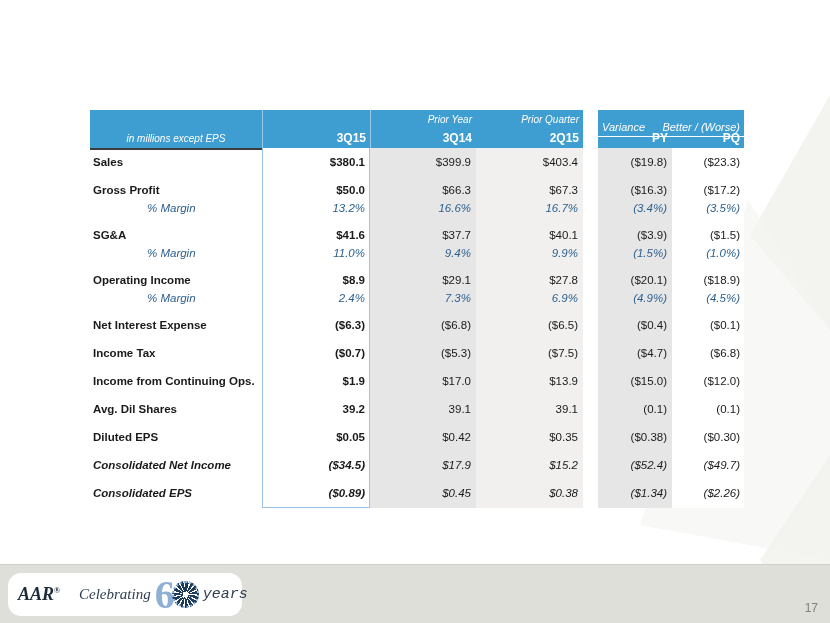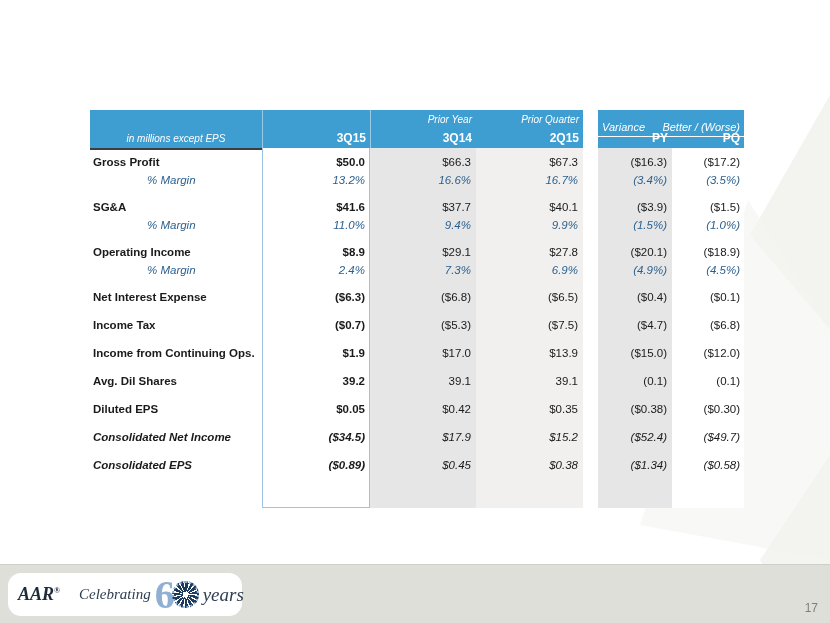--- a/index.html
+++ b/index.html
@@ -106,21 +106,21 @@
   }
   .turbine{
     width:27px;height:27px;border-radius:50%;
     border:2px dotted #8fb0d4;
     background:
       radial-gradient(circle at 50% 50%, #ffffff 0 3px, rgba(255,255,255,0) 3px),
       repeating-conic-gradient(#1b3a5c 0deg 16deg, #ffffff 16deg 24deg);
     box-sizing:border-box;flex:0 0 auto;
   }
   .logo-years{
-    font-family:Liberation Serif, serif;font-style:italic;color:#2e3d52;font-size:19px;
+    font-family:Liberation Mono, monospace;font-style:italic;color:#2e3d52;font-size:15px;
     margin-left:4px;white-space:nowrap;
   }
   .page-number{
     position:absolute;right:12px;bottom:8px;color:#7f7f7f;font-size:12px;
   }
 </style>
 </head>
 <body>
 
 <div id="slide">
@@ -157,20 +157,29 @@
     </div>
 
     <div class="tbody">
       <div class="colbg q315"></div>
       <div class="colbg q314"></div>
       <div class="colbg q215"></div>
       <div class="colbg vpy"></div>
       <div class="colbg vpq"></div>
       <div class="rows" id="tbody-rows">
           <div class="row main">
+    <div class="cell lbl">Sales</div>
+    <div class="cell v1 val">$380.1</div>
+    <div class="cell v2 val">$399.9</div>
+    <div class="cell v3 val">$403.4</div>
+    <div class="cell gap"></div>
+    <div class="cell v4 val">($19.8)</div>
+    <div class="cell v5 val">($23.3)</div>
+  </div>
+          <div class="row main">
     <div class="cell lbl">Gross Profit</div>
     <div class="cell v1 val">$50.0</div>
     <div class="cell v2 val">$66.3</div>
     <div class="cell v3 val">$67.3</div>
     <div class="cell gap"></div>
     <div class="cell v4 val">($16.3)</div>
     <div class="cell v5 val">($17.2)</div>
   </div>
           <div class="row sub">
     <div class="cell lbl">% Margin</div>
@@ -271,21 +280,21 @@
     <div class="cell v4 val">($52.4)</div>
     <div class="cell v5 val">($49.7)</div>
   </div>
           <div class="row italic">
     <div class="cell lbl">Consolidated EPS</div>
     <div class="cell v1 val">($0.89)</div>
     <div class="cell v2 val">$0.45</div>
     <div class="cell v3 val">$0.38</div>
     <div class="cell gap"></div>
     <div class="cell v4 val">($1.34)</div>
-    <div class="cell v5 val">($0.58)</div>
+    <div class="cell v5 val">($2.26)</div>
   </div>
         </div>
     </div>
   </div>
 
   <div class="footer">
     <div class="logo-box">
       <svg width="21" height="21" viewBox="-10 -10 20 20">
         <g fill="#4273b8">
           <circle cx="5.5" cy="0" r="3.1"></circle>

